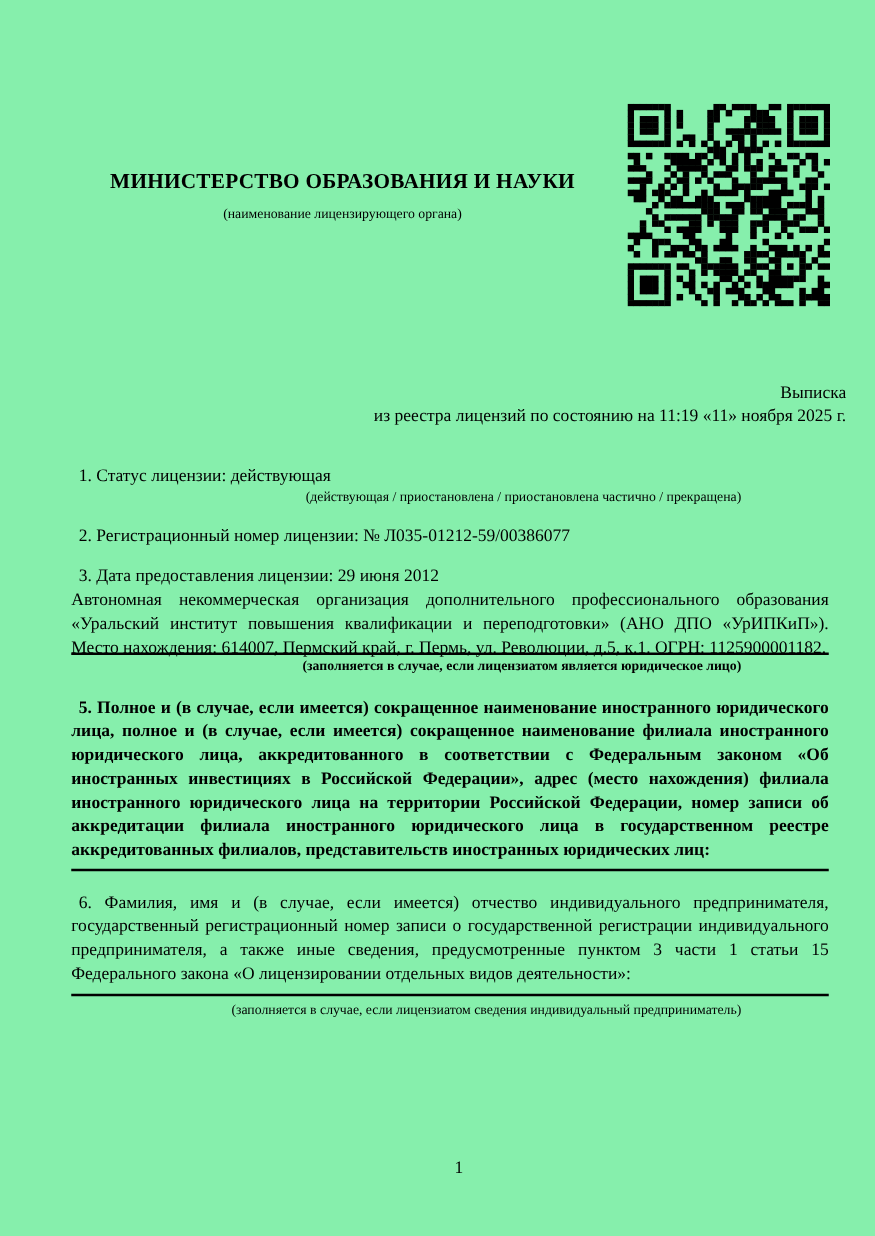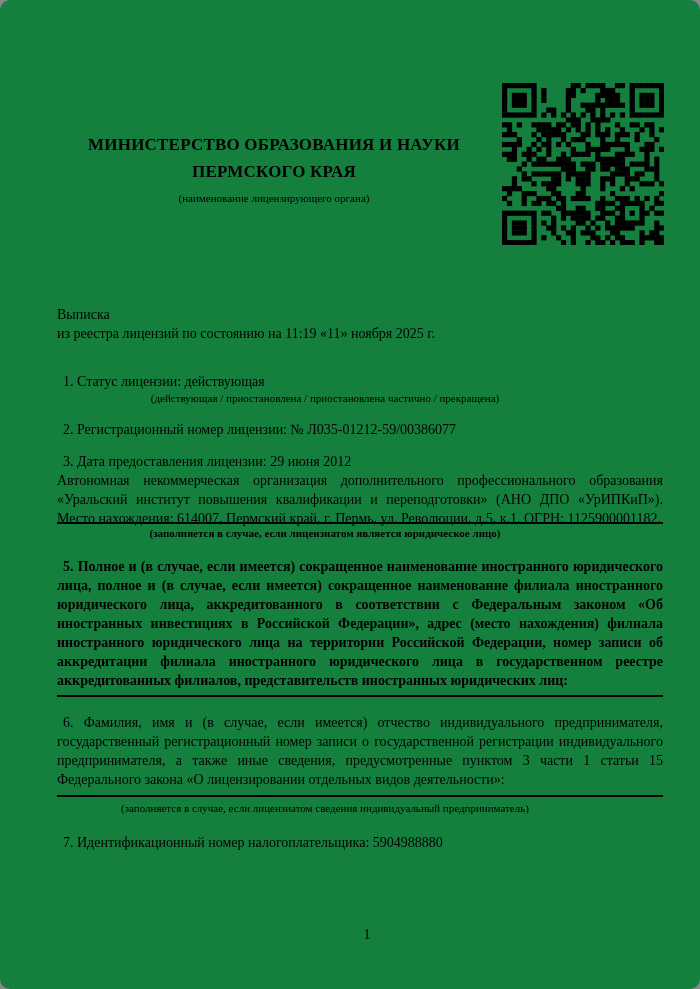--- a/index.html
+++ b/index.html
@@ -2,25 +2,24 @@
 <html lang="ru"><head>
 <meta charset="utf-8">
 <style>
   * { margin: 0; padding: 0; box-sizing: border-box; }
   html, body { background: #888; }
   .page {
     position: relative;
     width: 700px;
     height: 989px;
     margin: 0 auto;
-    background: #15803d;
+    background: #86efac;
     color: #000000;
     font-family: "Liberation Serif", "DejaVu Serif", serif;
     overflow: hidden;
-    border-radius: 10px;
   }
 
   
   .ministry {
     position: absolute;
     left: 57px;
     top: 131px;
     width: 434px;
     text-align: center;
   }
@@ -45,41 +44,41 @@
     height: 162px;
   }
   .qr svg { display: block; }
 
   
   .doc-title {
     position: absolute;
     left: 57px;
     top: 305px;
     width: 620px;
-    text-align: left;
+    text-align: right;
     font-size: 14px;
     line-height: 19px;
   }
 
   
   .doc-body {
     position: absolute;
     left: 57px;
     top: 372px;
     width: 606px;
     font-size: 14px;
     line-height: 19px;
   }
   .item { text-indent: 6px; }
   .para-just { text-align: justify; }
   .value-para { text-align: justify; }
 
   .form-caption {
     width: 536px;
-    text-align: center;
+    text-align: right;
     font-size: 11px;
     line-height: 15px;
   }
   .rule {
     width: 606px;
     height: 0;
     border-top: 2px solid #000000;
   }
 
   
@@ -105,21 +104,20 @@
     font-size: 14px;
   }
 </style>
 </head>
 <body>
 
 <div class="page">
 
   <div class="ministry">
     <div class="ministry-name">МИНИСТЕРСТВО ОБРАЗОВАНИЯ И НАУКИ</div>
-    <div class="ministry-name">ПЕРМСКОГО КРАЯ</div>
     <div class="ministry-caption">(наименование лицензирующего органа)</div>
   </div>
 
   <div class="qr">
       <svg width="162" height="162" viewBox="0 0 162 162">
         <rect x="0.00" y="0.00" width="5.21" height="5.21" fill="#000000"></rect>
         <rect x="4.91" y="0.00" width="5.21" height="5.21" fill="#000000"></rect>
         <rect x="9.82" y="0.00" width="5.21" height="5.21" fill="#000000"></rect>
         <rect x="14.73" y="0.00" width="5.21" height="5.21" fill="#000000"></rect>
         <rect x="19.64" y="0.00" width="5.21" height="5.21" fill="#000000"></rect>
@@ -674,19 +672,18 @@
     <div class="rule rule-a"></div>
     <p class="form-caption cap-a">(заполняется в случае, если лицензиатом является юридическое лицо)</p>
 
     <p class="item para-just m-item5">5. Полное и (в случае, если имеется) сокращенное наименование иностранного юридического лица, полное и (в случае, если имеется) сокращенное наименование филиала иностранного юридического лица, аккредитованного в соответствии с Федеральным законом «Об иностранных инвестициях в Российской Федерации», адрес (место нахождения) филиала иностранного юридического лица на территории Российской Федерации, номер записи об аккредитации филиала иностранного юридического лица в государственном реестре аккредитованных филиалов, представительств иностранных юридических лиц:</p>
     <div class="rule rule-b"></div>
 
     <p class="item para-just m-item6">6. Фамилия, имя и (в случае, если имеется) отчество индивидуального предпринимателя, государственный регистрационный номер записи о государственной регистрации индивидуального предпринимателя, а также иные сведения, предусмотренные пунктом 3 части 1 статьи 15 Федерального закона «О лицензировании отдельных видов деятельности»:</p>
     <div class="rule rule-c"></div>
     <p class="form-caption cap-c">(заполняется в случае, если лицензиатом сведения индивидуальный предприниматель)</p>
 
-    <p class="item m-item7">7. Идентификационный номер налогоплательщика: 5904988880</p>
 
   </div>
 
   <div class="page-number">1</div>
 
 </div>
 
 </body></html>

